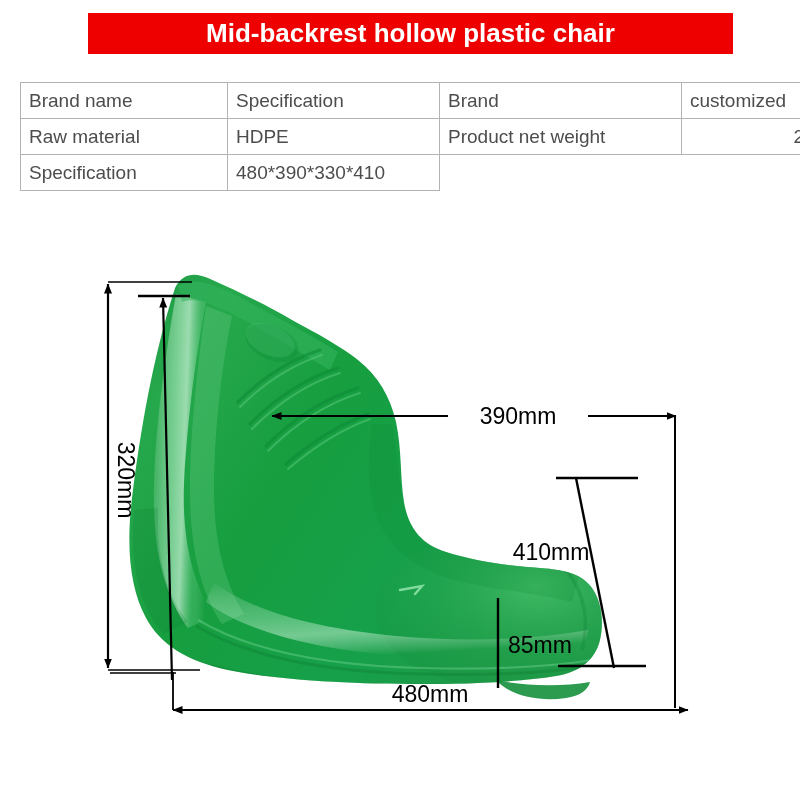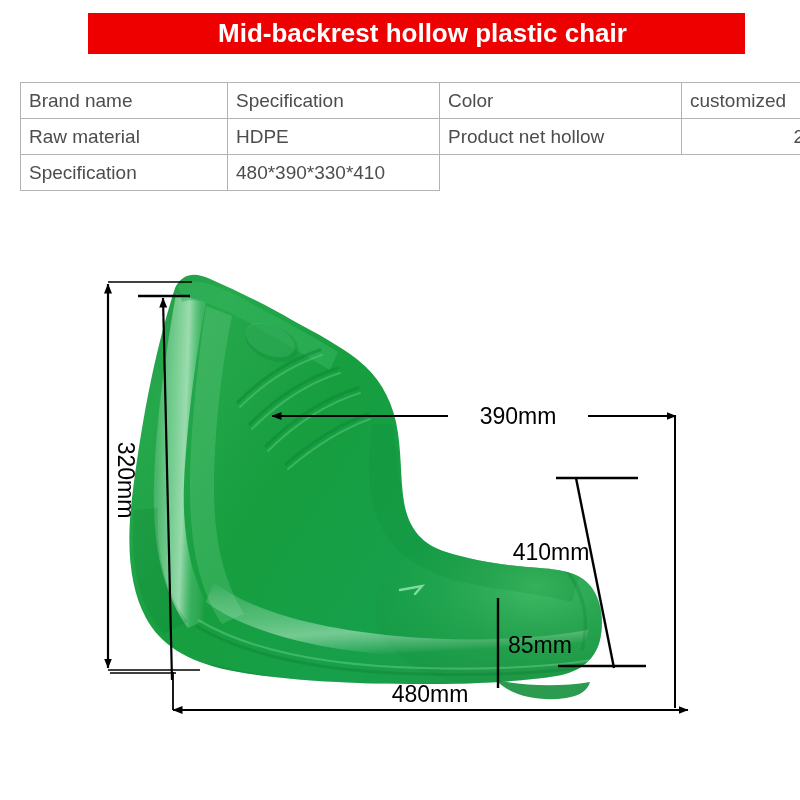--- a/index.html
+++ b/index.html
@@ -20,21 +20,20 @@
   #banner {
     position: absolute;
     left: 88px;
     top: 13px;
     width: 645px;
     height: 41px;
     background: #ee0000;
     display: flex;
     align-items: center;
     justify-content: center;
-    padding-left: 12px;
   }
   #banner-text {
     color: #ffffff;
     font-size: 26px;
     font-weight: bold;
     letter-spacing: 0px;
     white-space: nowrap;
     font-family: "Liberation Sans", sans-serif;
   }
 
@@ -94,27 +93,27 @@
 
   <div id="banner">
     <span id="banner-text">Mid-backrest hollow plastic chair</span>
   </div>
 
   <table id="spec-table">
     <tbody>
       <tr>
         <td class="c1">Brand name</td>
         <td class="c2">Specification</td>
-        <td class="c3">Color</td>
+        <td class="c3">Brand</td>
         <td class="c4">customized</td>
       </tr>
       <tr>
         <td class="c1">Raw material</td>
         <td class="c2">HDPE</td>
-        <td class="c3">Product net hollow</td>
+        <td class="c3">Product net weight</td>
         <td class="c4 right">2.1kg</td>
       </tr>
       <tr>
         <td class="c1">Specification</td>
         <td class="c2">480*390*330*410</td>
         <td class="c3 noborder"></td>
         <td class="c4 noborder"></td>
       </tr>
     </tbody>
   </table>

